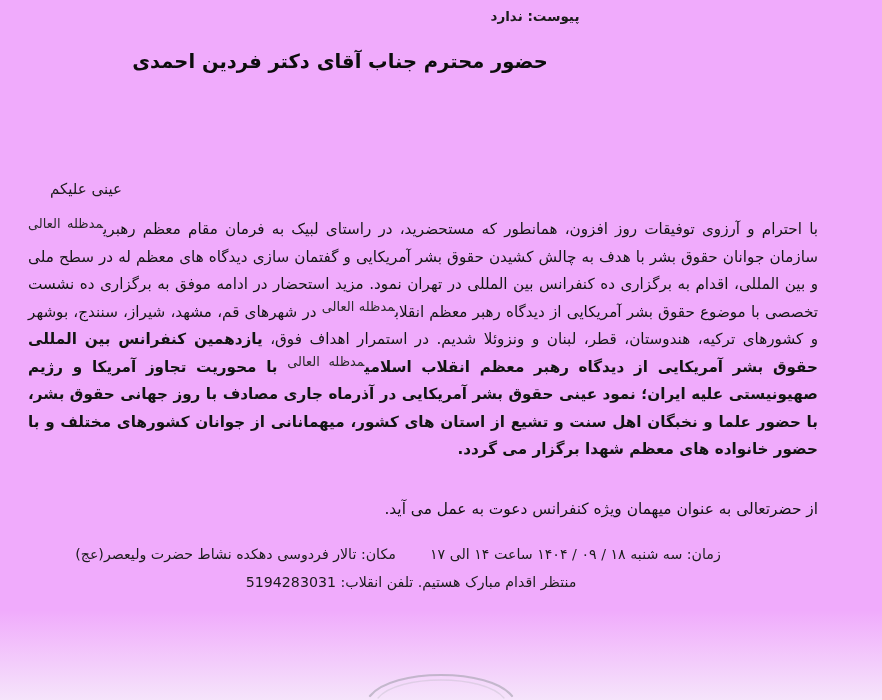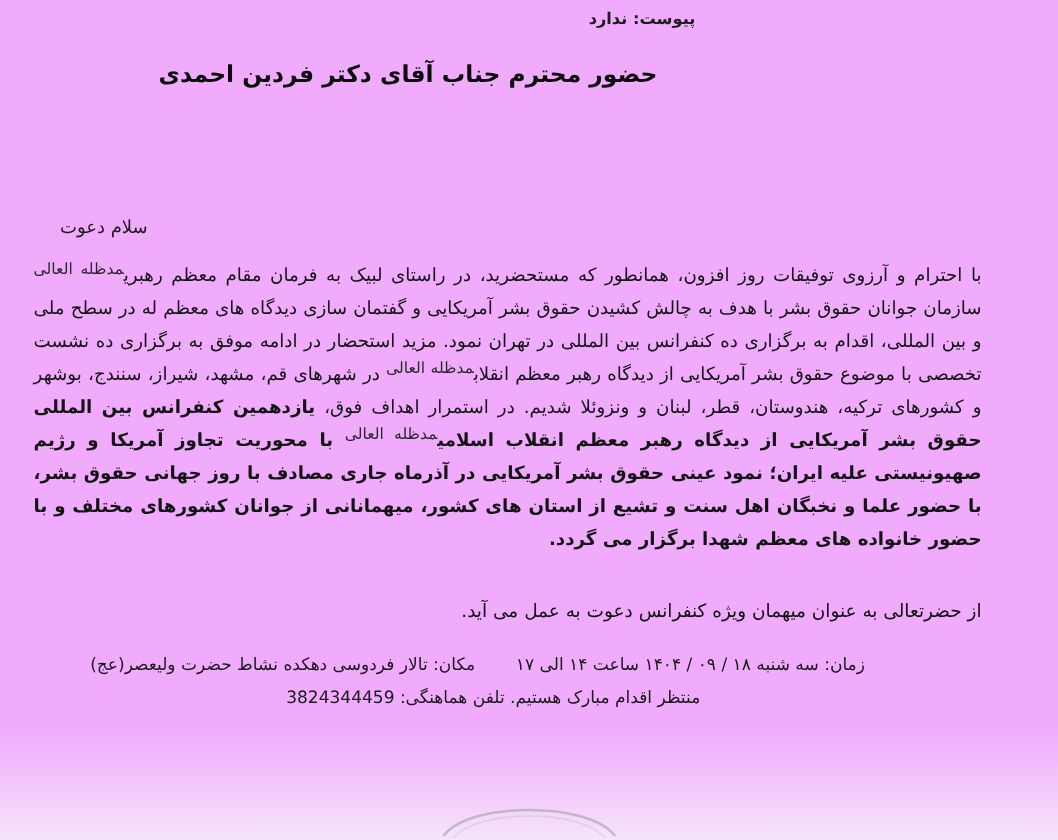--- a/index.html
+++ b/index.html
@@ -187,40 +187,40 @@
 
   <div class="attachment-line">
     <span class="att-inner">پیوست: ندارد</span>
   </div>
 
   <div class="recipient-title">
     <span class="rt-inner">حضور محترم جناب آقای دکتر فردین احمدی</span>
   </div>
 
   <div class="salutation">
-    <span class="sal-inner">سلام دعوت</span>
+    <span class="sal-inner">عینی علیکم</span>
   </div>
 
   <div class="body-block">
     <p><span class="normal-part">با احترام و آرزوی توفیقات روز افزون، همانطور که مستحضرید، در راستای لبیک به فرمان مقام معظم رهبری</span><sup class="honorific">مدظله العالی</sup><span class="normal-part"> سازمان جوانان حقوق بشر با هدف به چالش کشیدن حقوق بشر آمریکایی و گفتمان سازی دیدگاه های معظم له در سطح ملی و بین المللی، اقدام به برگزاری ده کنفرانس بین المللی در تهران نمود. مزید استحضار در ادامه موفق به برگزاری ده نشست تخصصی با موضوع حقوق بشر آمریکایی از دیدگاه رهبر معظم انقلاب</span><sup class="honorific">مدظله العالی</sup><span class="normal-part"> در شهرهای قم، مشهد، شیراز، سنندج، بوشهر و کشورهای ترکیه، هندوستان، قطر، لبنان و ونزوئلا شدیم. در استمرار اهداف فوق، </span><span class="bold-part">یازدهمین کنفرانس بین المللی حقوق بشر آمریکایی از دیدگاه رهبر معظم انقلاب اسلامی</span><sup class="honorific">مدظله العالی</sup><span class="bold-part"> با محوریت تجاوز آمریکا و رژیم صهیونیستی علیه ایران؛ نمود عینی حقوق بشر آمریکایی در آذرماه جاری مصادف با روز جهانی حقوق بشر، با حضور علما و نخبگان اهل سنت و تشیع از استان های کشور، میهمانانی از جوانان کشورهای مختلف و با حضور خانواده های معظم شهدا برگزار می گردد.</span></p>
   </div>
 
   <div class="invitation-line">از حضرتعالی به عنوان میهمان ویژه کنفرانس دعوت به عمل می آید.</div>
 
   <div class="details">
 
     <div class="detail-row time-venue">
       <span class="tv-inner">
         <span class="tv-time"><span>زمان:</span>&nbsp;<span>سه شنبه ۱۸ / ۰۹ / ۱۴۰۴ ساعت ۱۴ الی ۱۷</span></span><span class="tv-venue"><span>مکان:</span>&nbsp;<span>تالار فردوسی دهکده نشاط حضرت ولیعصر(عج)</span></span>
       </span>
     </div>
 
 
     <div class="detail-row contact">
-      <span class="contact-inner"><span>منتظر اقدام مبارک هستیم.</span>&nbsp;<span>تلفن هماهنگی:</span>&nbsp;<span>3824344459</span></span>
+      <span class="contact-inner"><span>منتظر اقدام مبارک هستیم.</span>&nbsp;<span>تلفن انقلاب:</span>&nbsp;<span>5194283031</span></span>
     </div>
 
   </div>
 
   <div class="faint-bg-wash"></div>
 
   <div class="seal-arc">
     <svg width="170" height="60" viewBox="0 0 170 60" aria-hidden="true">
       <path d="M14,56 C36,28 134,28 156,56" fill="none" stroke="#9a9aa6" stroke-width="2.2" stroke-linecap="round" opacity="0.55"></path>
       <path d="M22,58 C42,34 128,34 148,58" fill="none" stroke="#b6b6c0" stroke-width="1.3" stroke-linecap="round" opacity="0.35"></path>

